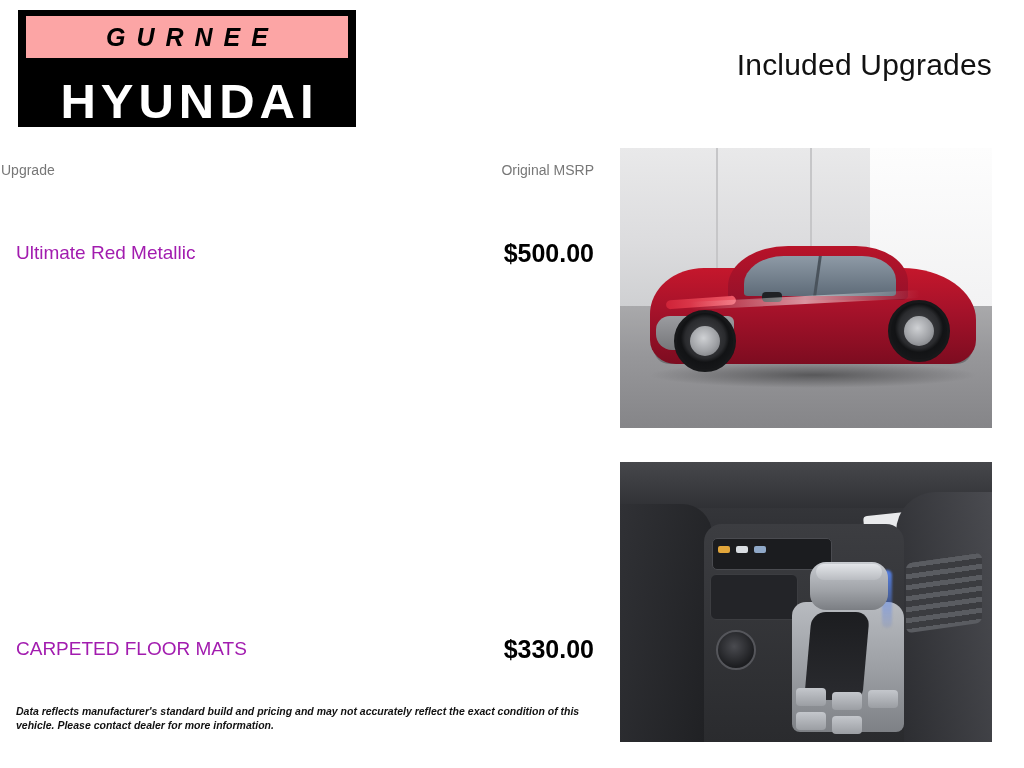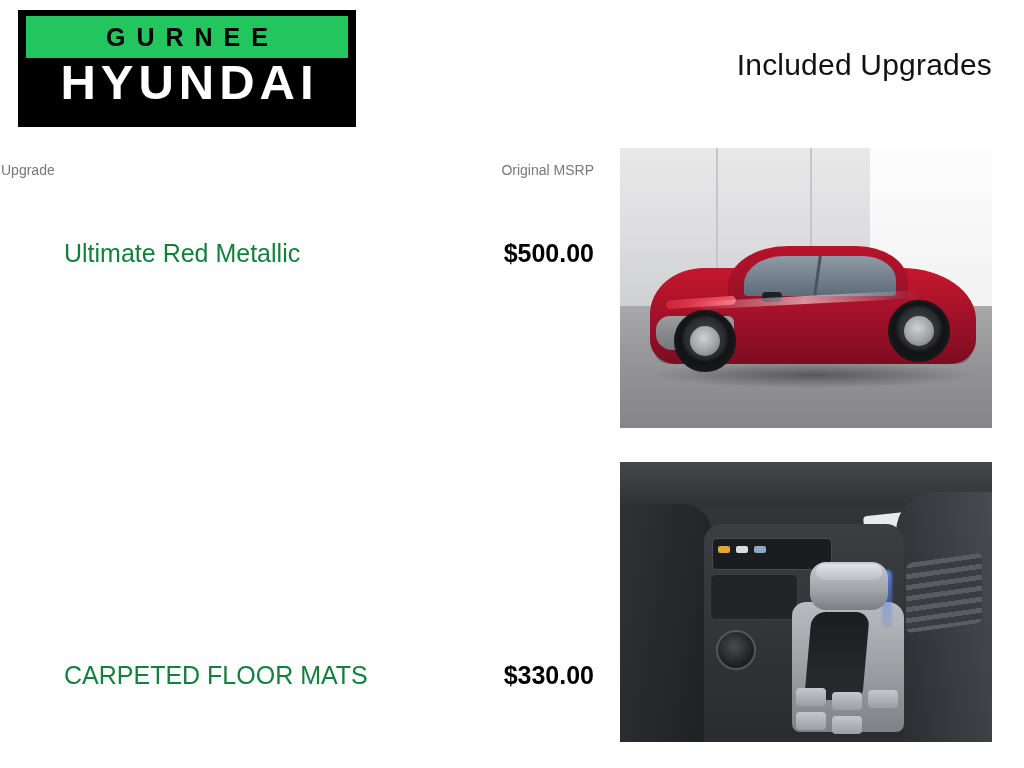--- a/index.html
+++ b/index.html
@@ -31,40 +31,42 @@
     top: 10px;
     width: 338px;
     height: 117px;
     background: #000000;
     box-sizing: border-box;
     padding: 6px 8px 4px 8px;
   }
   .logo-top {
     width: 100%;
     height: 42px;
-    background: #22c55e;
+    background: #fca5a5;
     display: flex;
     align-items: center;
     justify-content: center;
+    font-style: italic;
   }
   .logo-top-text {
     font-family: "Liberation Sans", sans-serif;
     font-weight: bold;
     font-size: 25px;
     letter-spacing: 11px;
     color: #000000;
     padding-left: 11px;
     line-height: 1;
   }
   .logo-bottom {
     width: 100%;
     height: 62px;
     display: flex;
-    align-items: flex-start;
+    align-items: center;
     justify-content: center;
+    margin-top: 12px;
   }
   .logo-bottom-text {
     font-family: "Liberation Sans", sans-serif;
     font-weight: bold;
     font-size: 49px;
     letter-spacing: 5px;
     color: #ffffff;
     padding-left: 5px;
     line-height: 1;
   }
@@ -101,38 +103,37 @@
     position: absolute;
     left: 0;
     width: 610px;
     height: 34px;
     display: flex;
     align-items: center;
   }
   .row-name {
     position: absolute;
     left: 16px;
-    font-size: 25px;
-    color: #15803d;
+    font-size: 19px;
+    color: #a21caf;
     white-space: nowrap;
-    margin-left: 48px;
   }
   .row-price {
     position: absolute;
     right: 16px;
     font-size: 25px;
     font-weight: bold;
     color: #000000;
     white-space: nowrap;
   }
 
   .row-0 { top: 88px; }
   .row-1 { top: 219px; }
   .row-2 { top: 350px; }
-  .row-3 { top: 510px; }
+  .row-3 { top: 484px; }
 
   .disclaimer {
     position: absolute;
     left: 16px;
     top: 556px;
     width: 580px;
     font-size: 10.5px;
     font-style: italic;
     font-weight: bold;
     line-height: 1.35;
@@ -375,20 +376,21 @@
     <div class="row-price">$500.00</div>
   </div>
 
 
 
   <div class="row row-3">
     <div class="row-name">CARPETED FLOOR MATS</div>
     <div class="row-price">$330.00</div>
   </div>
 
+  <div class="disclaimer">Data reflects manufacturer's standard build and pricing and may not accurately reflect the exact condition of this vehicle. Please contact dealer for more information.</div>
 </div>
 
 <div class="photo photo-exterior">
   <div class="ext-wallA"></div>
   <div class="ext-wall-panel" style="left:96px"></div>
   <div class="ext-wall-panel" style="left:190px"></div>
   <div class="ext-bright"></div>
   <div class="ext-floor"></div>
   <div class="ext-shadow"></div>
 

